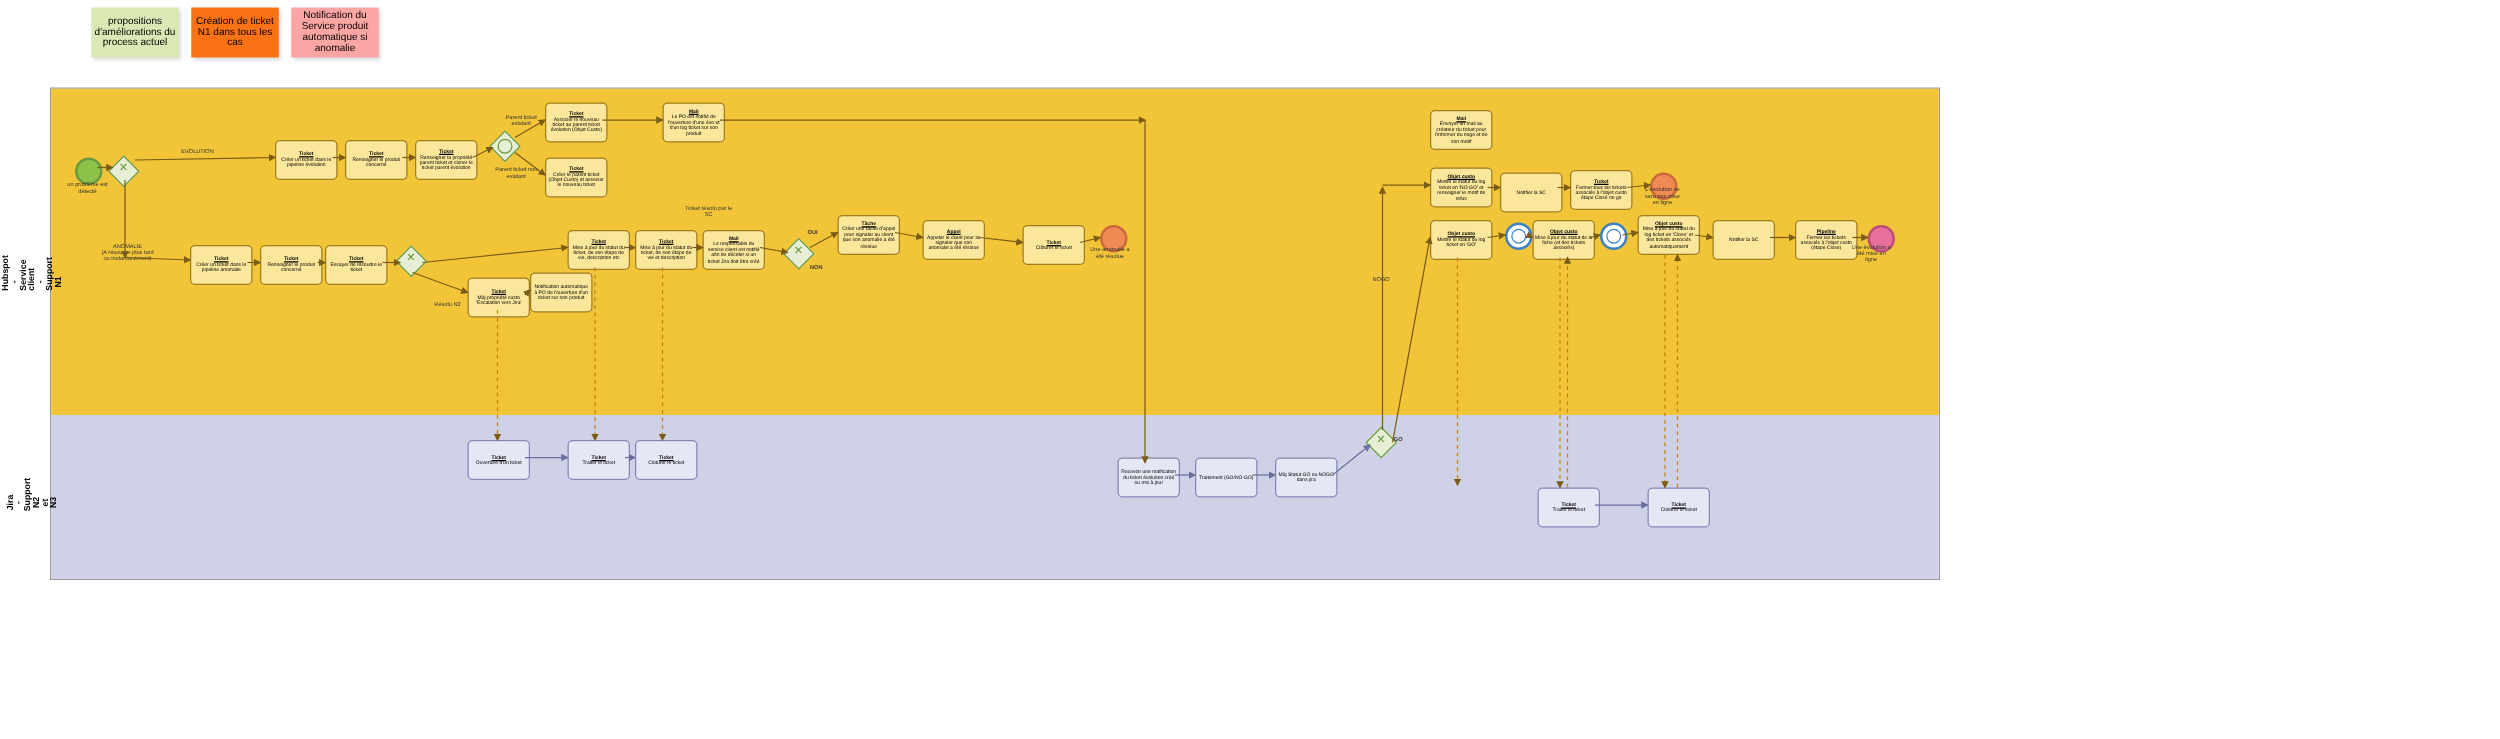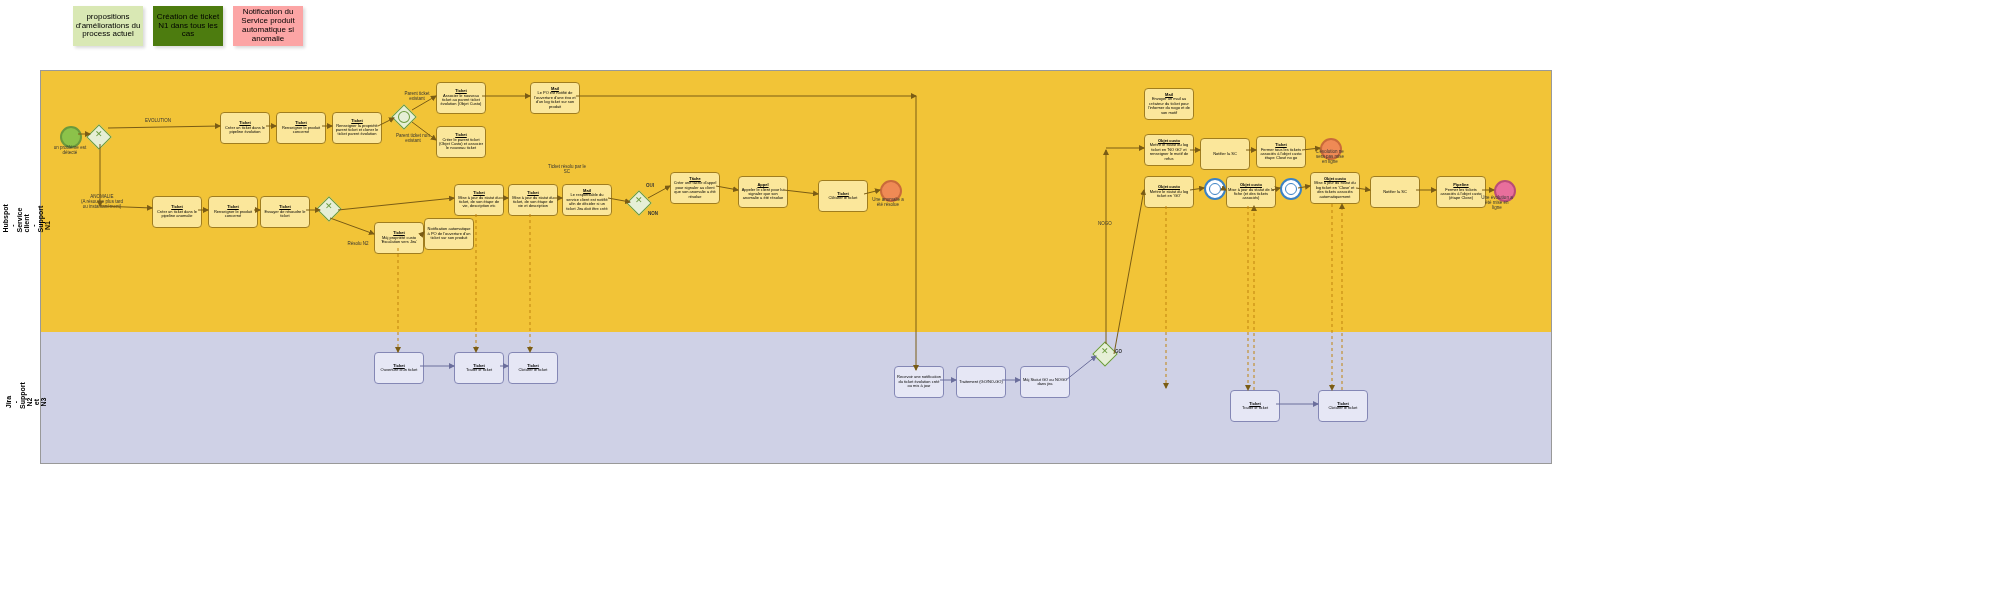--- a/index.html
+++ b/index.html
@@ -1,19 +1,19 @@
 <!DOCTYPE html>
 <html><head>
 <meta charset="utf-8">
 <style>
   html,body{margin:0;padding:0;background:#fff;font-family:Arial,Helvetica,sans-serif;font-size:5px;color:#000}
   .canvas{position:relative;width:2000px;height:591px}
   .sticky{position:absolute;width:66px;height:36px;display:flex;align-items:center;justify-content:center;text-align:center;font-size:8px;line-height:1.1;padding:2px;box-shadow:2px 2px 3px rgba(0,0,0,.15)}
   .sticky.green{background:#d9e8b4}
-  .sticky.orange{background:#4d7c0f}
+  .sticky.orange{background:#f97316}
   .sticky.pink{background:#fca5a5}
   .lane-wrap{position:absolute;left:40px;top:70px;width:1510px;height:392px;border:1px solid #999}
   .lane{position:absolute;left:0;width:100%}
   .lane.top{top:0;height:261px;background:#f2c437}
   .lane.bot{top:261px;height:131px;background:#cfd1e6}
   .lane-label{position:absolute;left:-22px;width:14px;font-size:7px;font-weight:700;text-align:center;transform:rotate(-90deg);transform-origin:center}
   .task{position:absolute;width:46px;height:28px;background:#fbe79b;border:1px solid #a07d1f;border-radius:4px;display:flex;align-items:center;justify-content:center;text-align:center;font-size:4px;line-height:1.1;padding:1px}
   .task.blue{background:#e6e7f5;border-color:#8487b5}
   .task .title{font-weight:700;text-decoration:underline;display:block}
   .gw{position:absolute;width:16px;height:16px;transform:rotate(45deg);border:1.5px solid #6a9a3c;background:#e6efd6}

